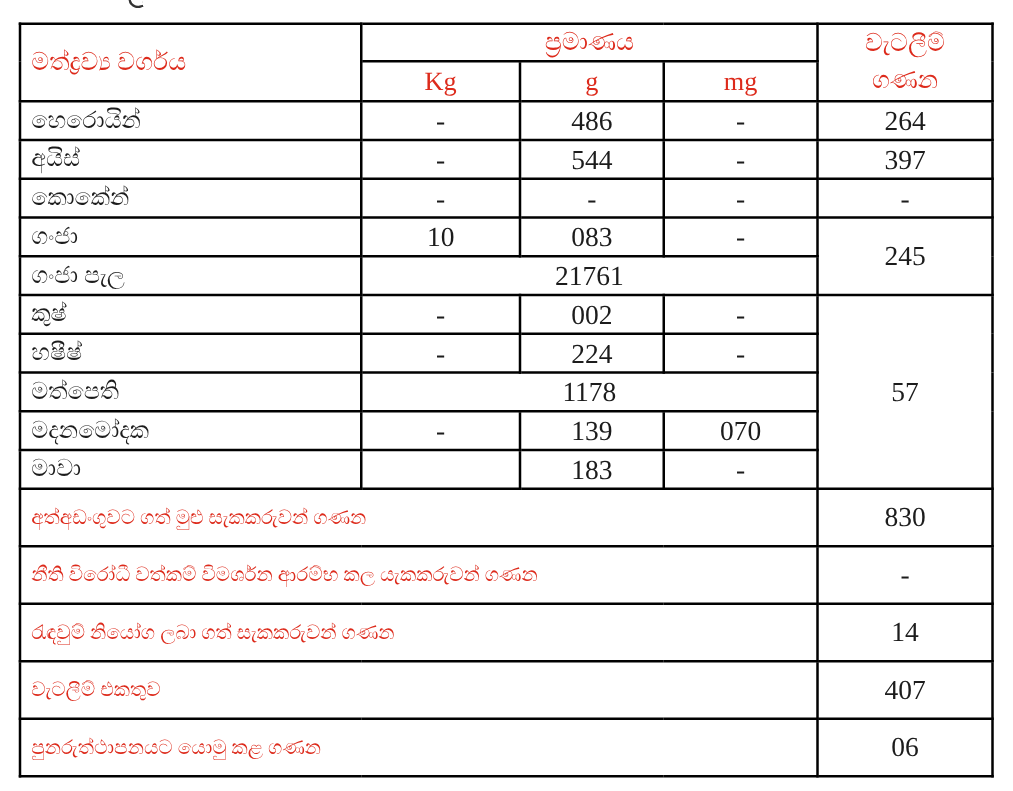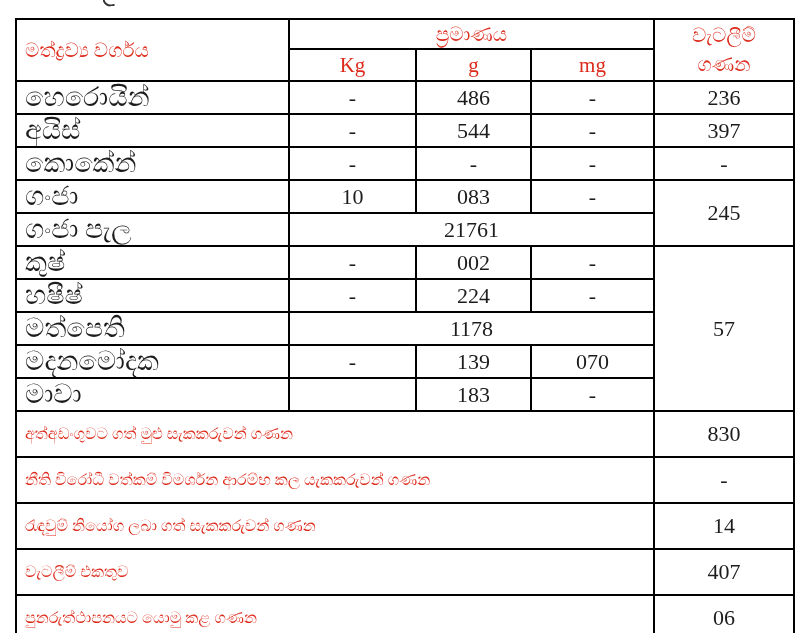--- a/index.html
+++ b/index.html
@@ -17,21 +17,21 @@
   table.main{
     position:absolute;left:15px;top:18px;
     width:778px;border-collapse:collapse;table-layout:fixed;
   }
   table.main td, table.main th{
     border:2px solid #000;
     padding:0 8px;vertical-align:middle;
     font-weight:normal;overflow:hidden;
   }
   .red{color:#dd2a1b;}
-  .lbl{text-align:left;font-size:27px;padding-left:11px;}
+  .lbl{text-align:left;font-size:19px;padding-left:11px;}
   .num{text-align:center;font-size:22px;font-family:"Liberation Serif","DejaVu Serif",serif;}
   .unit{
     font-size:21px;font-weight:bold;
     font-family:Liberation Serif, serif;
   }
   .hdr-drug{vertical-align:top;padding-top:5px;font-size:20px;text-align:left;}
   .hdr-qty{font-size:20px;}
   .hdr-raid{vertical-align:top;padding-top:5px;font-size:20px;text-align:center;line-height:1.45;}
   tr.h1{height:30px;}
   tr.h2{height:32px;}
@@ -66,21 +66,21 @@
     <th class="unit red">Kg</th>
     <th class="unit red">g</th>
     <th class="unit red">mg</th>
   </tr>
 
   <tr class="drug">
     <td class="lbl">හෙරොයින්</td>
     <td class="num">-</td>
     <td class="num">486</td>
     <td class="num">-</td>
-    <td class="num">236</td>
+    <td class="num">264</td>
   </tr>
   <tr class="drug">
     <td class="lbl">අයිස්</td>
     <td class="num">-</td>
     <td class="num">544</td>
     <td class="num">-</td>
     <td class="num">397</td>
   </tr>
   <tr class="drug">
     <td class="lbl">කොකේන්</td>

